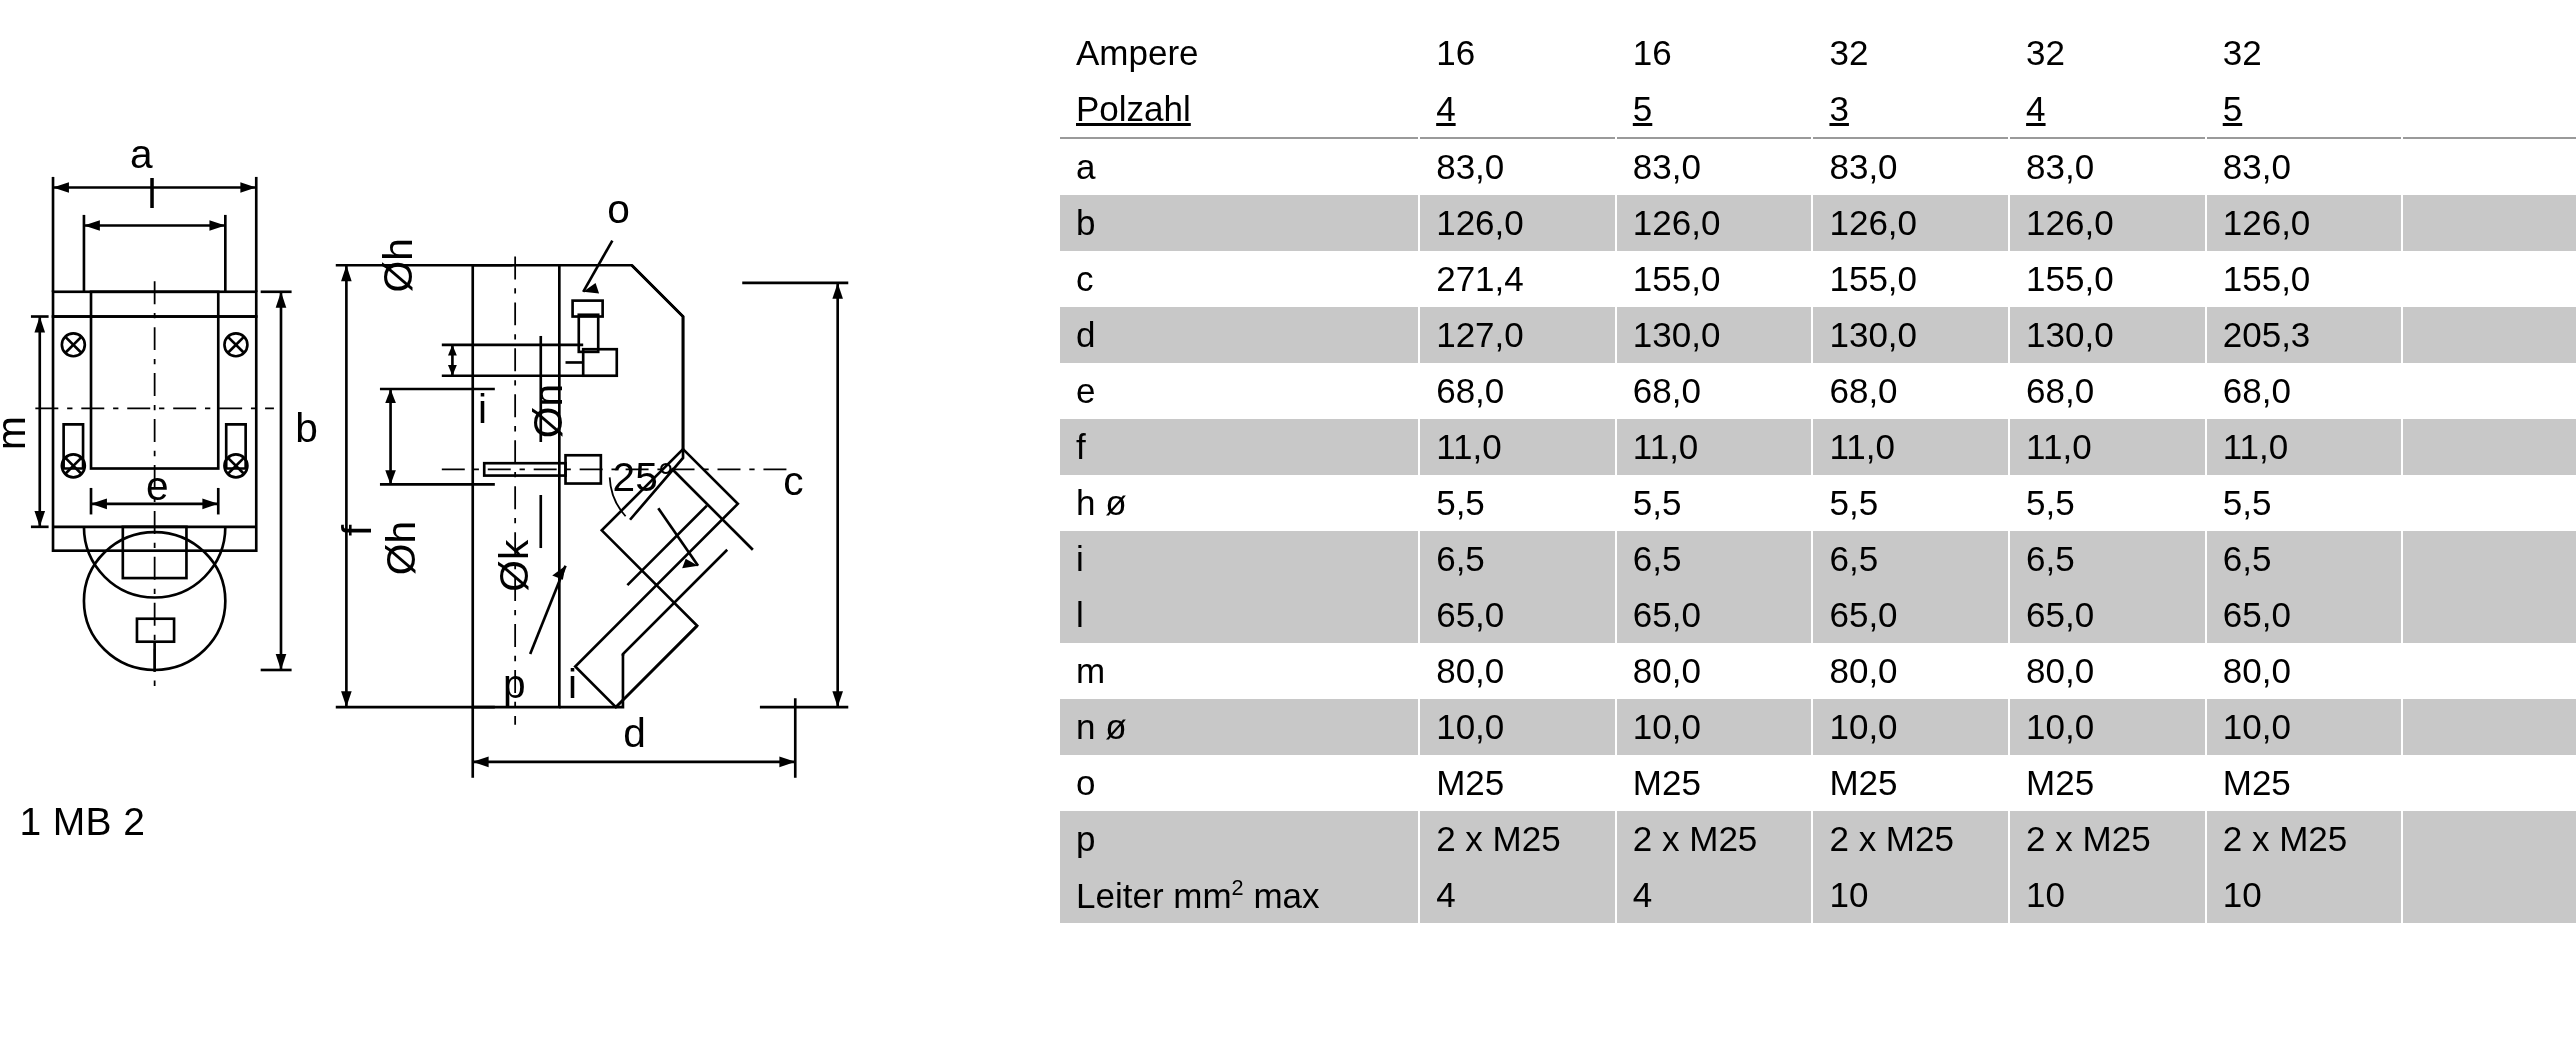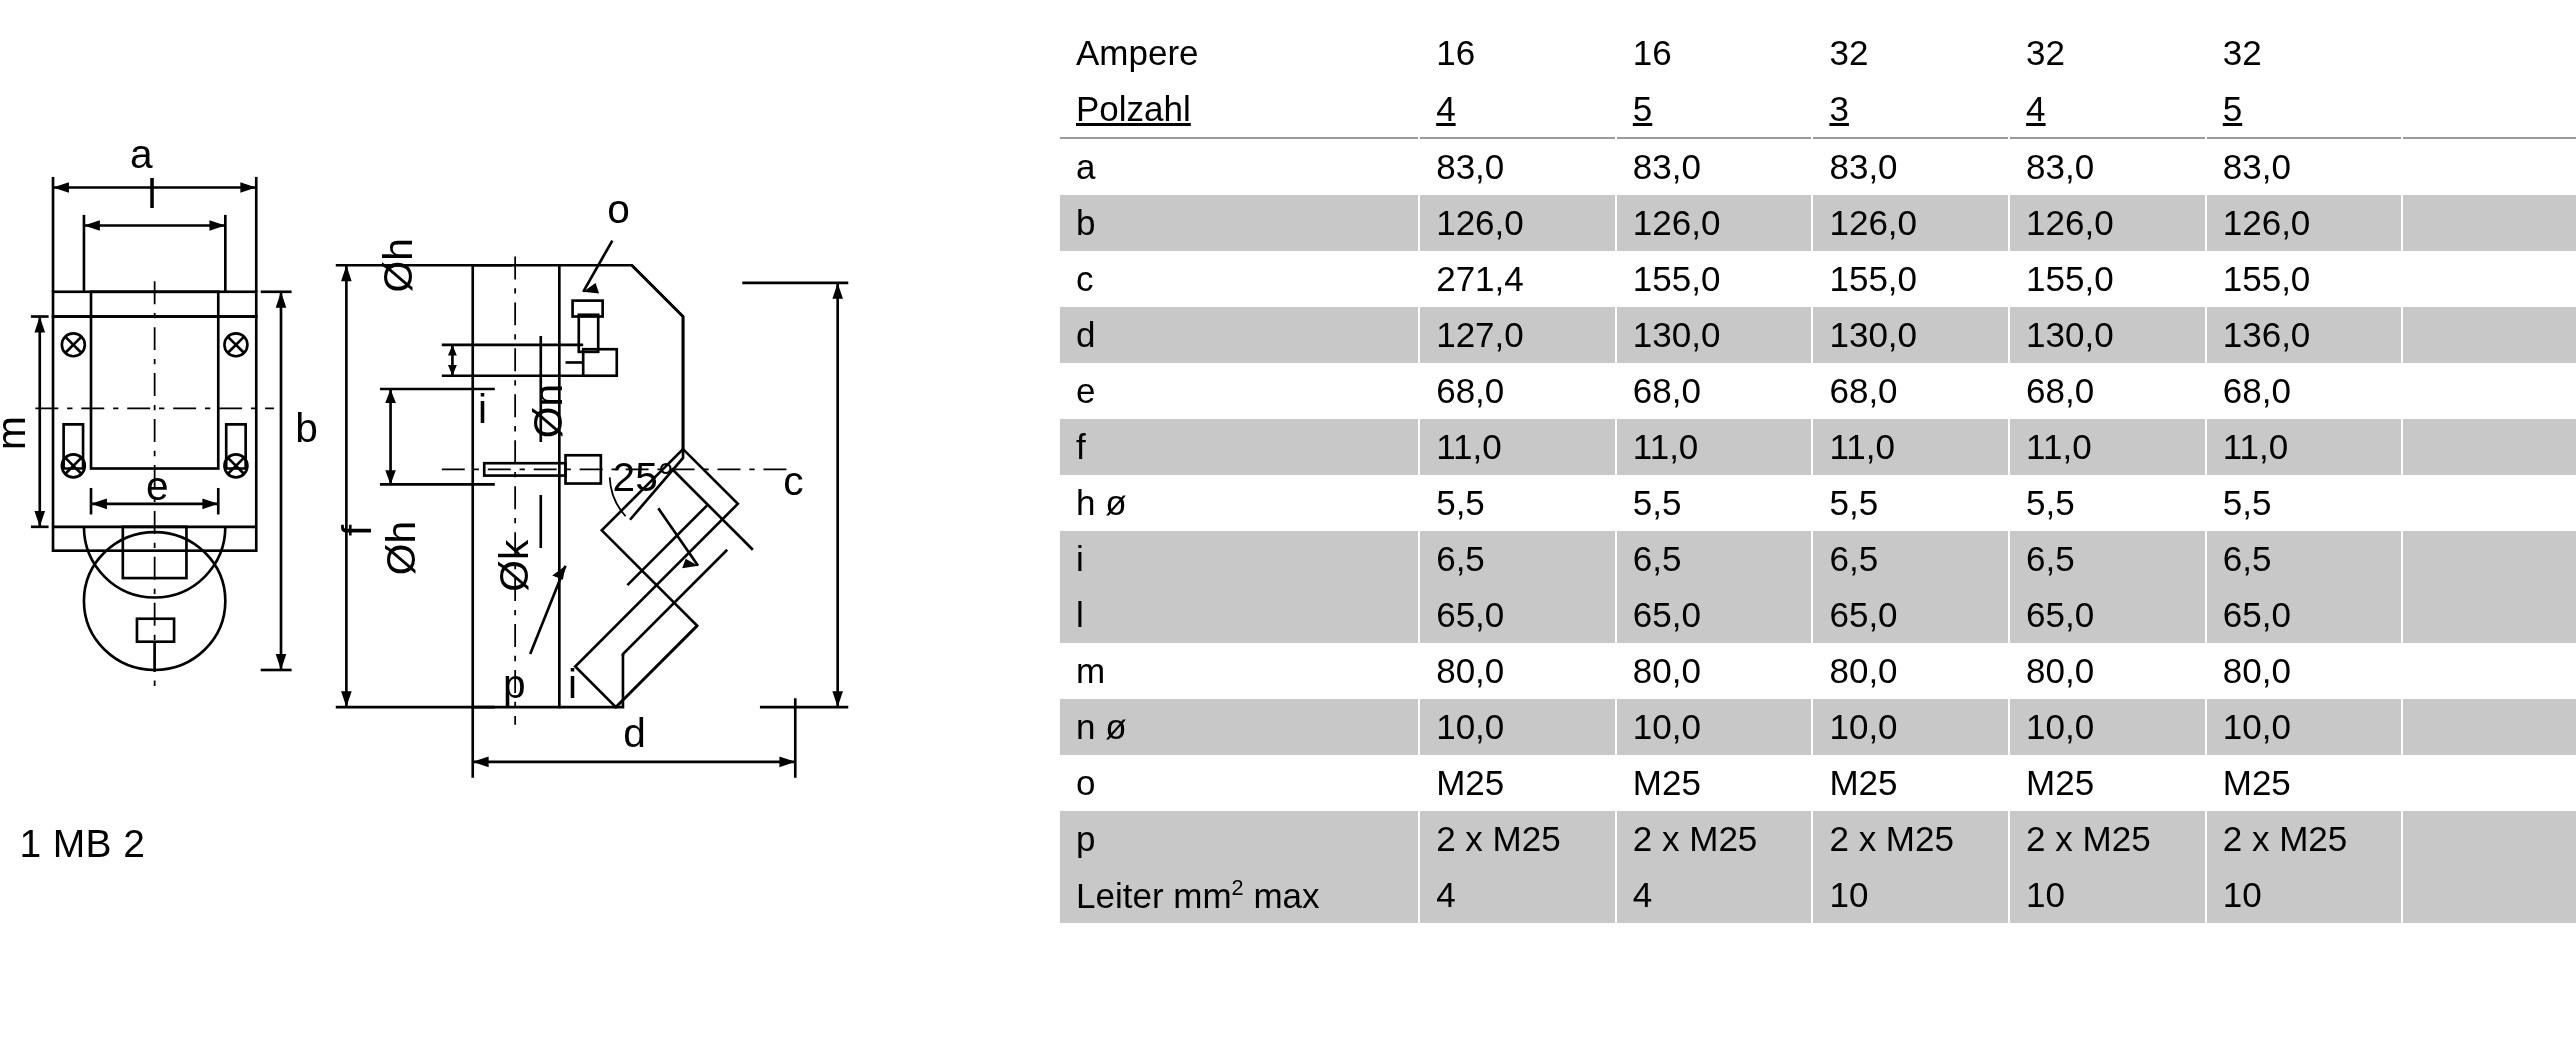--- a/index.html
+++ b/index.html
@@ -27,21 +27,21 @@
     top: 0;
     width: 1025px;
     height: 1044px;
   }
   .drawing svg {
     display: block;
   }
   .drawing-caption {
     position: absolute;
     left: 19.4px;
-    top: 822px;
+    top: 800px;
     font-size: 39px;
     letter-spacing: 0.4px;
   }
 
   
   .table-wrap {
     position: absolute;
     left: 1060px;
     top: 25px;
     width: 1529px;
@@ -297,21 +297,21 @@
             <td class="sep">155,0</td>
             <td class="sep">155,0</td>
             <td class="sep"></td>
           </tr>
           <tr class="row-shaded">
             <td>d</td>
             <td class="sep">127,0</td>
             <td class="sep">130,0</td>
             <td class="sep">130,0</td>
             <td class="sep">130,0</td>
-            <td class="sep">136,0</td>
+            <td class="sep">205,3</td>
             <td class="sep"></td>
           </tr>
           <tr>
             <td>e</td>
             <td class="sep">68,0</td>
             <td class="sep">68,0</td>
             <td class="sep">68,0</td>
             <td class="sep">68,0</td>
             <td class="sep">68,0</td>
             <td class="sep"></td>

